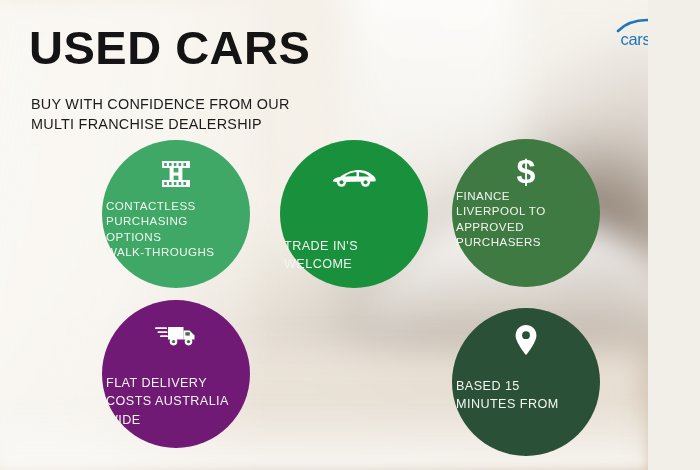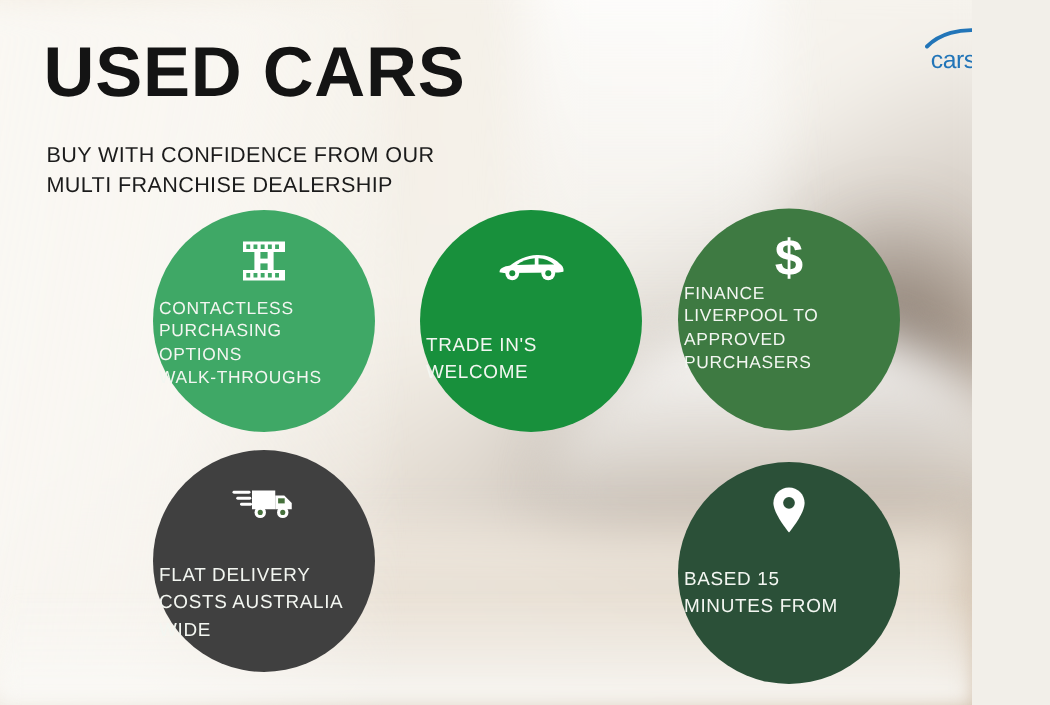--- a/index.html
+++ b/index.html
@@ -131,41 +131,41 @@
                  C33 3.8, 38.5 6.0, 42 9.6 C44.2 11.0, 45 12.8, 44.6 15.2
                  L41.5 15.6 L5 16 Z" fill="#ffffff"></path>
         <path d="M13.5 10.6 C17 8.0, 21 6.3, 25.5 6.1 L25.5 10.3 Z" fill="#18903c"></path>
         <path d="M28 6.2 C32 6.4, 35.5 7.9, 38.5 10.4 L28 10.4 Z" fill="#18903c"></path>
         <circle cx="10.5" cy="16.2" r="4.6" fill="#ffffff"></circle>
         <circle cx="10.5" cy="16.2" r="2.0" fill="#18903c"></circle>
         <circle cx="34.5" cy="16.2" r="4.6" fill="#ffffff"></circle>
         <circle cx="34.5" cy="16.2" r="2.0" fill="#18903c"></circle>
       </svg>
     </div>
-    <div class="c-text big" style="margin-top:27px;">
+    <div class="c-text big" style="margin-top:43px;">
       <span>TRADE IN'S</span>
       <span>WELCOME</span>
     </div>
   </div>
 
   <div class="circle" style="left:452px;top:139px;background:#3e7a42;">
     <div class="c-icon" style="margin-top:15px;">
       <svg width="26" height="34" viewBox="0 0 26 34">
         <text x="13" y="29" text-anchor="middle" font-family="Liberation Sans, sans-serif" font-size="34" font-weight="bold" fill="#ffffff">$</text>
       </svg>
     </div>
     <div class="c-text" style="margin-top:0;">
       <span>FINANCE</span>
       <span>LIVERPOOL TO</span>
       <span>APPROVED</span>
       <span>PURCHASERS</span>
     </div>
   </div>
 
-  <div class="circle" style="left:102px;top:300px;background:#404040;">
+  <div class="circle" style="left:102px;top:300px;background:#701a75;">
     <div class="c-icon" style="margin-top:18px;">
       <svg width="44" height="26" viewBox="0 0 44 26">
         <rect x="14" y="5" width="15.5" height="12.5" fill="#ffffff"></rect>
         <path d="M29.5 8.4 L35.5 8.4 L40.5 13.4 L40.5 17.5 L29.5 17.5 Z" fill="#ffffff"></path>
         <rect x="31.4" y="10.2" width="4.4" height="3.4" fill="#46703c"></rect>
         <circle cx="19.5" cy="19.6" r="3.8" fill="#ffffff"></circle>
         <circle cx="19.5" cy="19.6" r="1.7" fill="#46703c"></circle>
         <circle cx="34.5" cy="19.6" r="3.8" fill="#ffffff"></circle>
         <circle cx="34.5" cy="19.6" r="1.7" fill="#46703c"></circle>
         <rect x="1" y="5.2" width="12" height="1.9" rx="0.95" fill="#ffffff"></rect>

